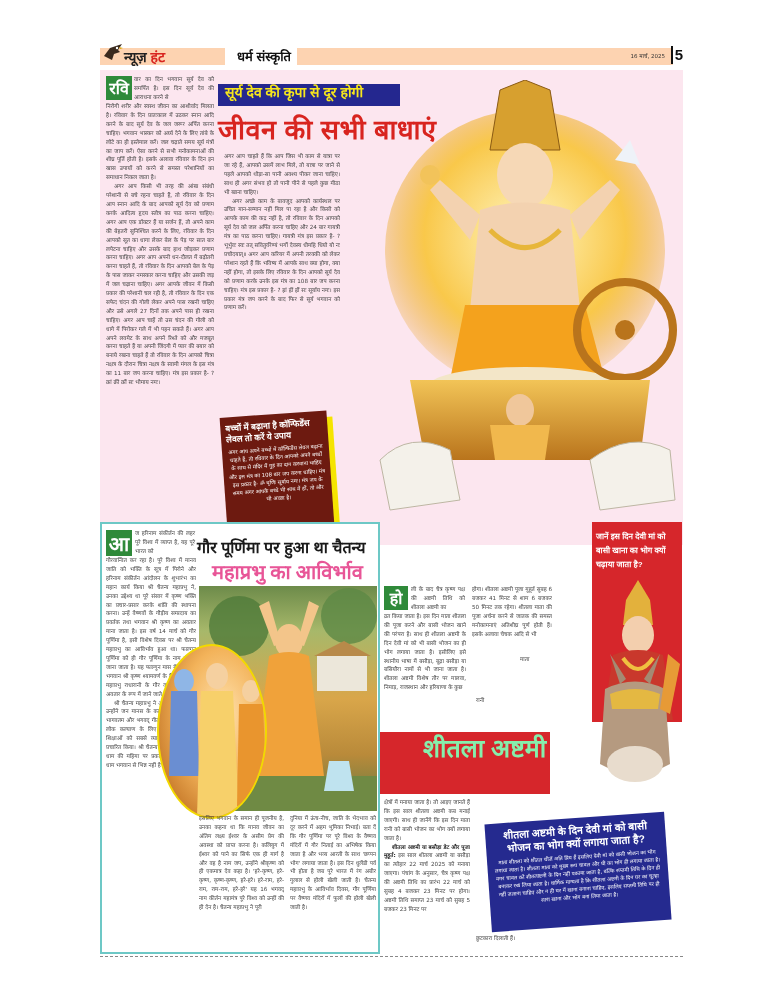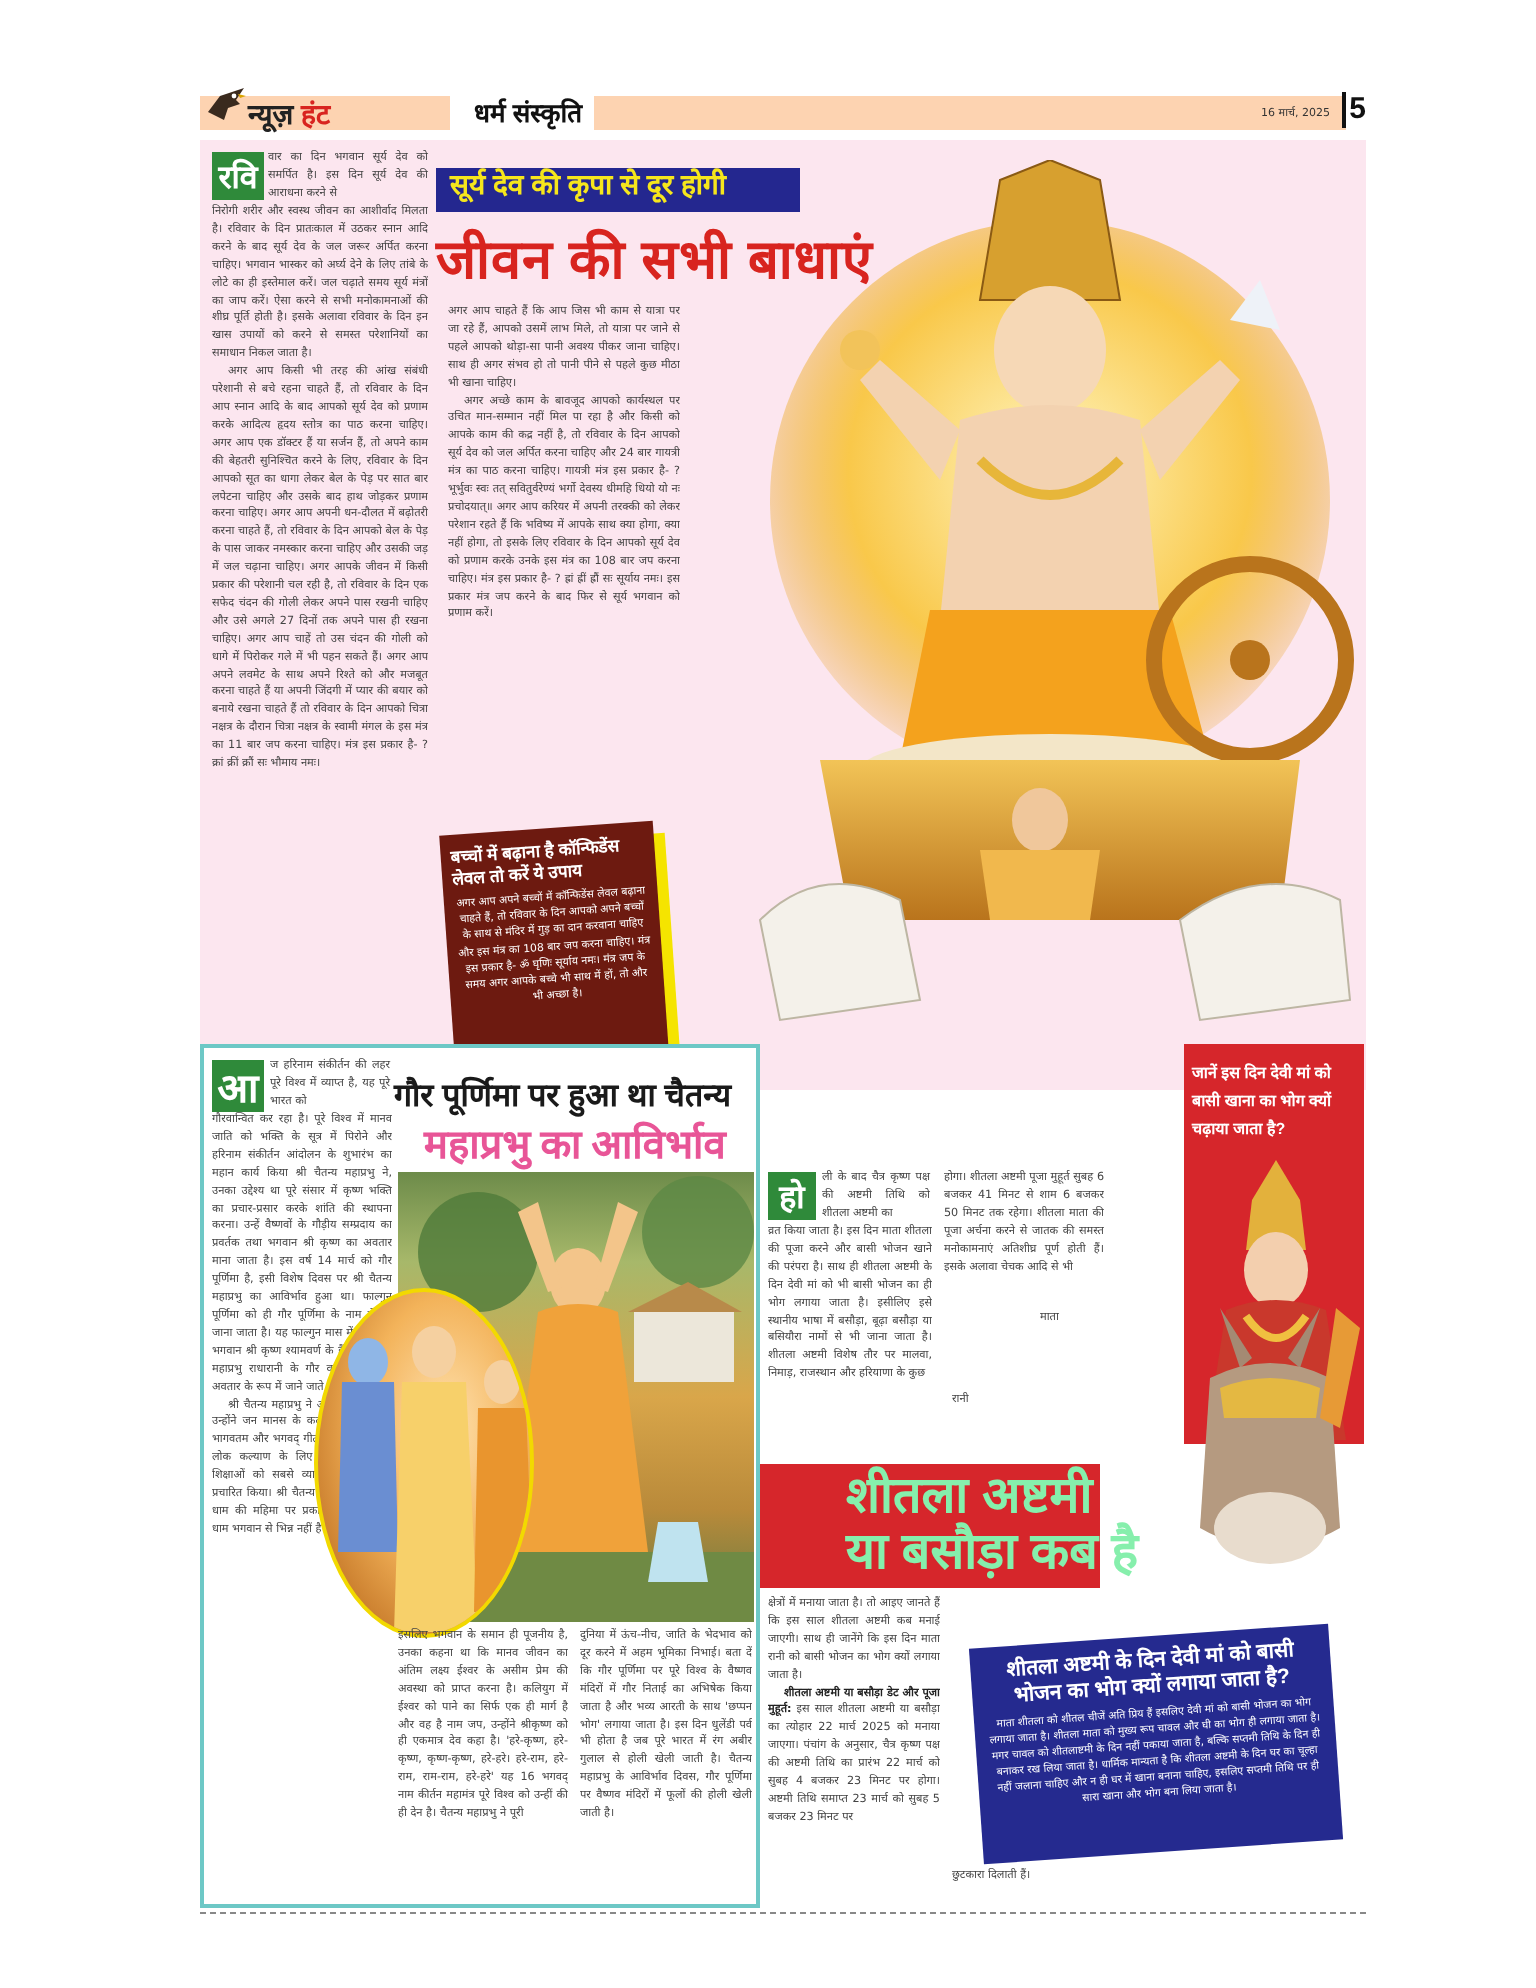--- a/index.html
+++ b/index.html
@@ -225,21 +225,20 @@
       <path d="M100 30 L110 0 L94 25 Z" fill="#a48a73"></path>
       <path d="M55 35 Q85 20 115 35 L120 110 Q85 130 50 110 Z" fill="#b59a80"></path>
       <path d="M60 40 Q85 30 110 40 L108 55 L62 55 Z" fill="#e4b842"></path>
       <ellipse cx="85" cy="110" rx="28" ry="18" fill="#e8dccd"></ellipse>
       <path d="M118 0 L130 10 L120 60 L110 55 Z" fill="#e79a36"></path>
     </svg>
 
     <div class="sh-red-title">
       <div class="sh-red-title-text">
         <div>शीतला अष्टमी</div>
-        <div>या बसौड़ा कब है</div>
       </div>
     </div>
 
     <div class="body-text" style="left:4px; top:276px; width:86px; height:140px; overflow:hidden;">
       <p class="noindent">क्षेत्रों में मनाया जाता है। तो आइए जानते हैं कि इस साल शीतला अष्टमी कब मनाई जाएगी। साथ ही जानेंगे कि इस दिन माता रानी को बासी भोजन का भोग क्यों लगाया जाता है।</p>
       <p><b style="color:#222;">शीतला अष्टमी या बसौड़ा डेट और पूजा मुहूर्त:</b> <span>इस साल शीतला अष्टमी या बसौड़ा का त्योहार 22 मार्च 2025 को मनाया जाएगा। पंचांग के अनुसार, चैत्र कृष्ण पक्ष की अष्टमी तिथि का प्रारंभ 22 मार्च को सुबह 4 बजकर 23 मिनट पर होगा। अष्टमी तिथि समाप्त 23 मार्च को सुबह 5 बजकर 23 मिनट पर</span></p>
     </div>
 
     <div class="blue-box">
       <div class="blue-title">शीतला अष्टमी के दिन देवी मां को बासी भोजन का भोग क्यों लगाया जाता है?</div>

